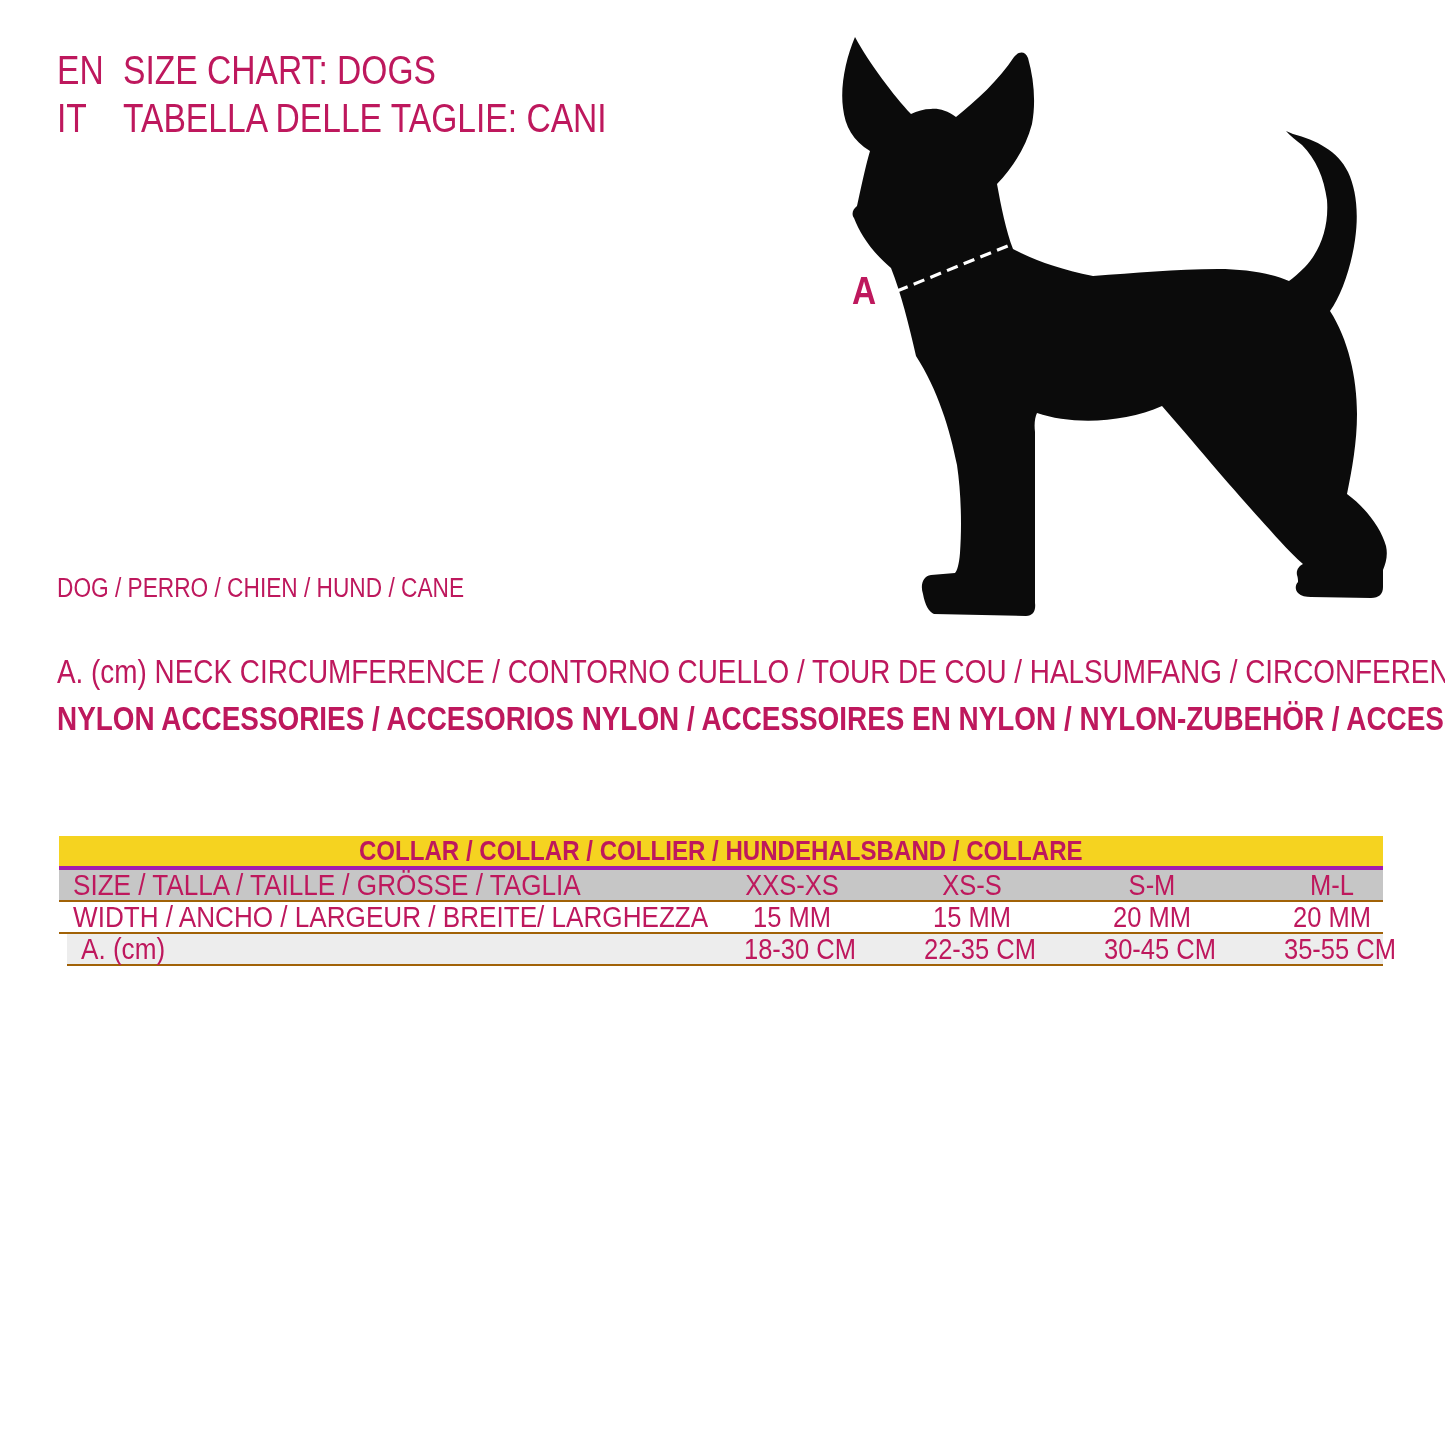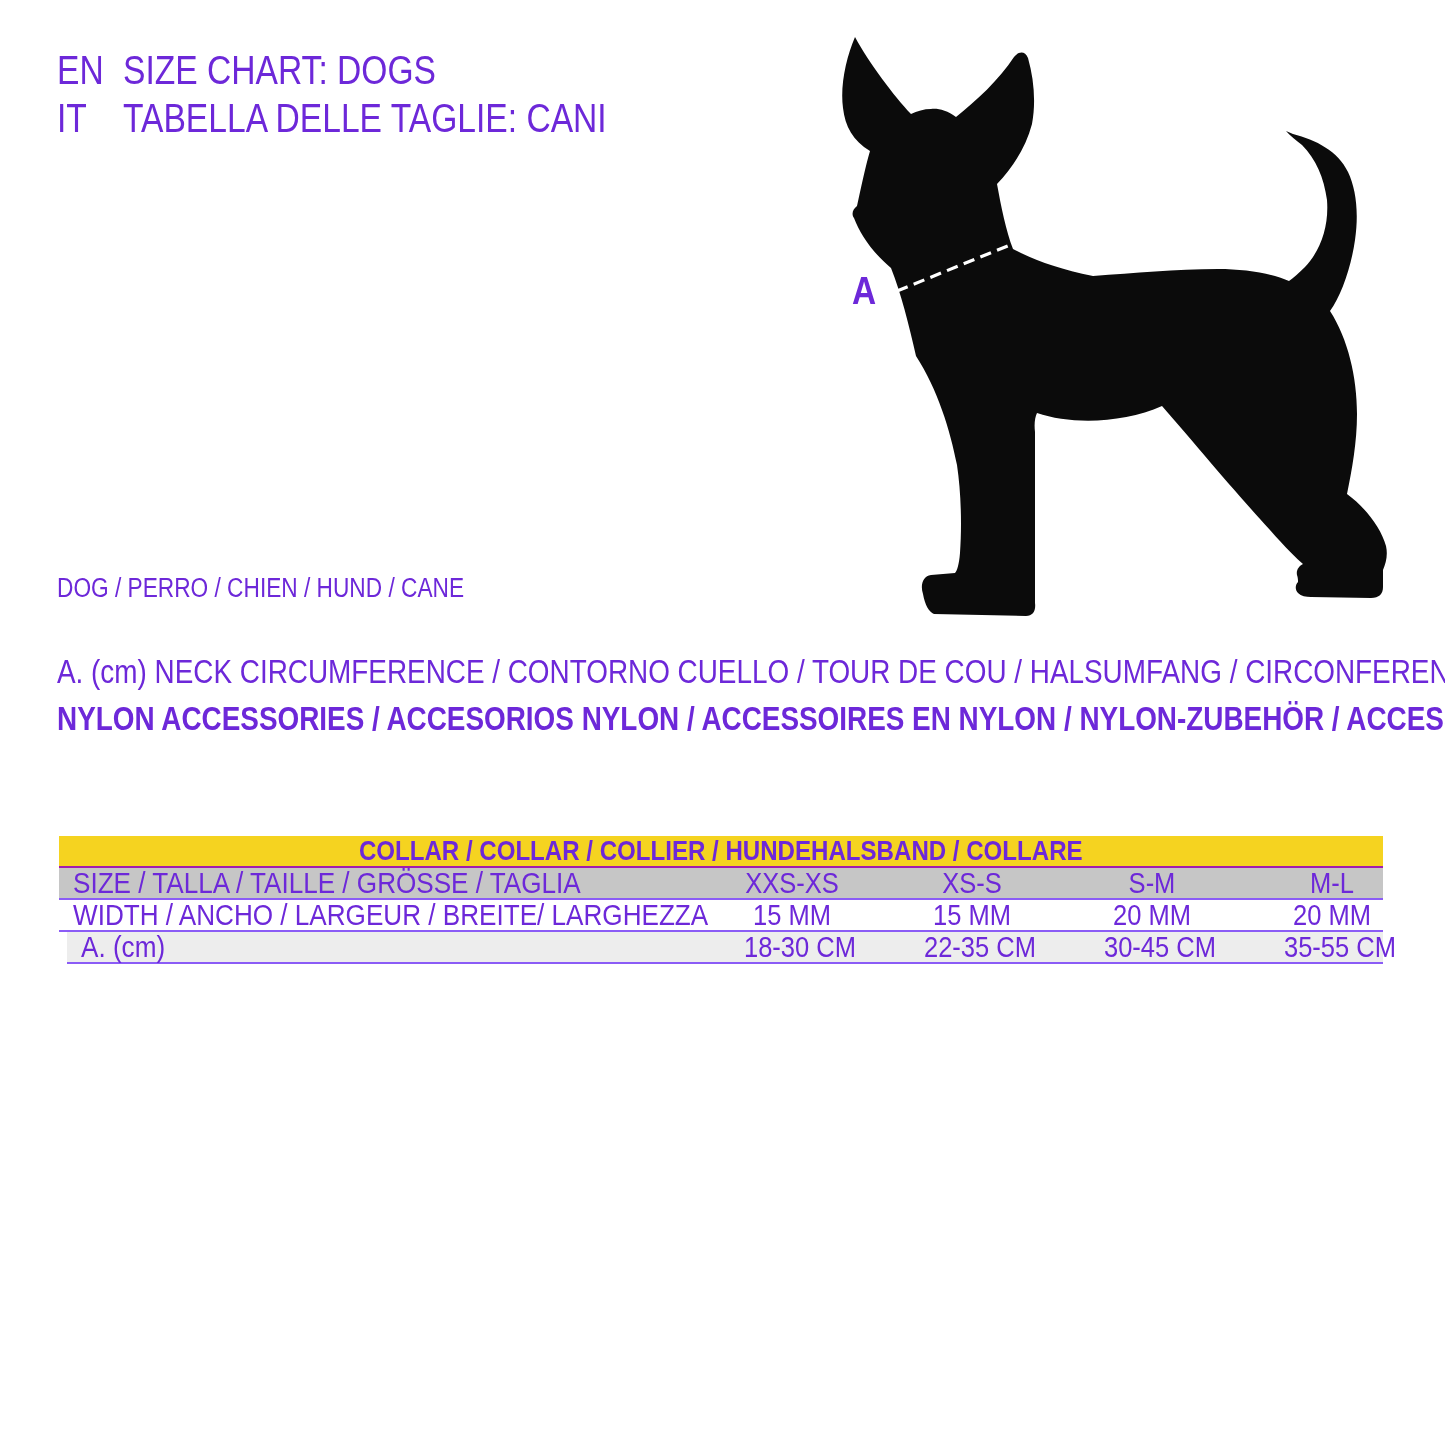--- a/index.html
+++ b/index.html
@@ -1,21 +1,21 @@
 <!DOCTYPE html>
 <html><head>
 <meta charset="utf-8">
 <style>
   html,body{margin:0;padding:0;background:#ffffff;}
   .canvas{
     position:relative;
     width:1445px;height:1445px;
     background:#ffffff;
     font-family:"Liberation Sans", sans-serif;
-    color:#6d28d9;
+    color:#be185d;
     overflow:hidden;
   }
   .condensed{display:inline-block;transform:scaleX(0.84);transform-origin:0 50%;white-space:nowrap;}
 
   
   .lang-list{position:absolute;left:57px;top:46px;}
   .lang-row{display:flex;height:48px;line-height:48px;font-size:40px;}
   .lang-code{width:66px;flex:0 0 66px;}
 
   
@@ -28,26 +28,26 @@
   .figure-caption{position:absolute;left:57px;top:568px;font-size:27px;line-height:40px;}
 
   
   .note-measure{position:absolute;left:57px;top:654px;font-size:34px;line-height:34px;}
   .note-material{position:absolute;left:57px;top:701px;font-size:34px;line-height:34px;font-weight:bold;}
   .note-measure .condensed,.note-material .condensed{transform:scaleX(0.82);}
 
   
   .size-table{position:absolute;left:59px;top:836px;width:1324px;font-size:29px;}
   .thead{
-    height:30px;background:#F5D320;border-bottom:2px solid #a21caf;
+    height:30px;background:#F5D320;border-bottom:4px solid #a21caf;
     display:flex;align-items:center;justify-content:center;
     font-weight:bold;font-size:28px;
   }
   .thead .condensed{transform:scaleX(0.86);transform-origin:50% 50%;}
-  .trow{position:relative;height:30px;line-height:30px;border-bottom:2px solid #8b5cf6;}
+  .trow{position:relative;height:30px;line-height:30px;border-bottom:2px solid #a16207;}
   .row-gray{background:#C6C6C6;}
   .row-white{background:#FFFFFF;}
   .row-light{background:#EDEDED;margin-left:8px;}
   .tlabel{position:absolute;left:14px;top:0;transform:scaleX(0.9);transform-origin:0 50%;white-space:nowrap;}
   .tval{
     position:absolute;top:0;white-space:nowrap;
     transform:translateX(-50%) scaleX(0.88);
   }
   .c1{left:733px;} .c2{left:913px;} .c3{left:1093px;} .c4{left:1273px;}
 </style>

